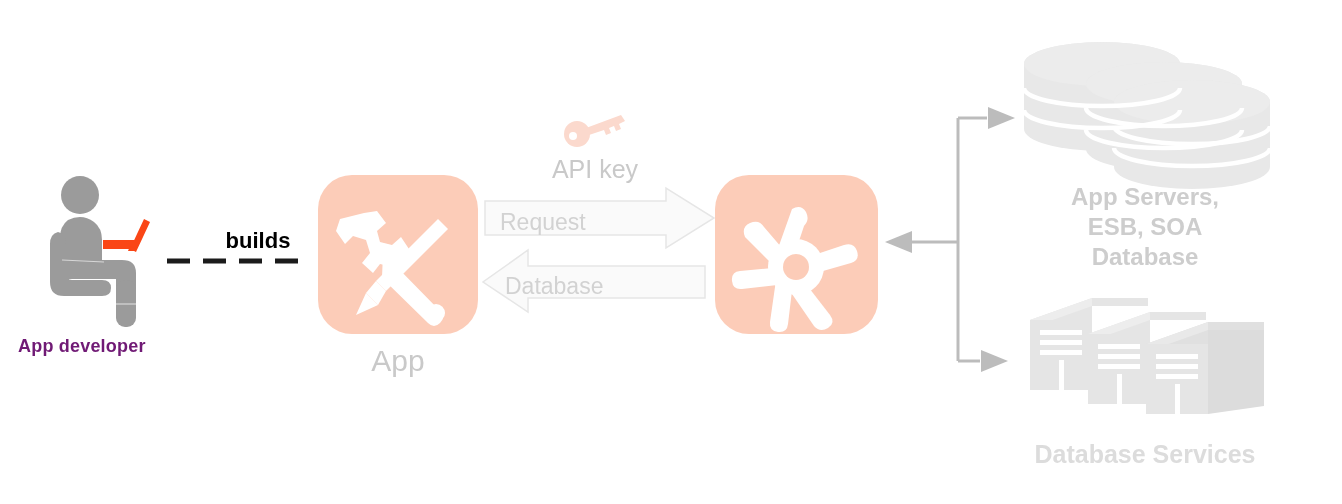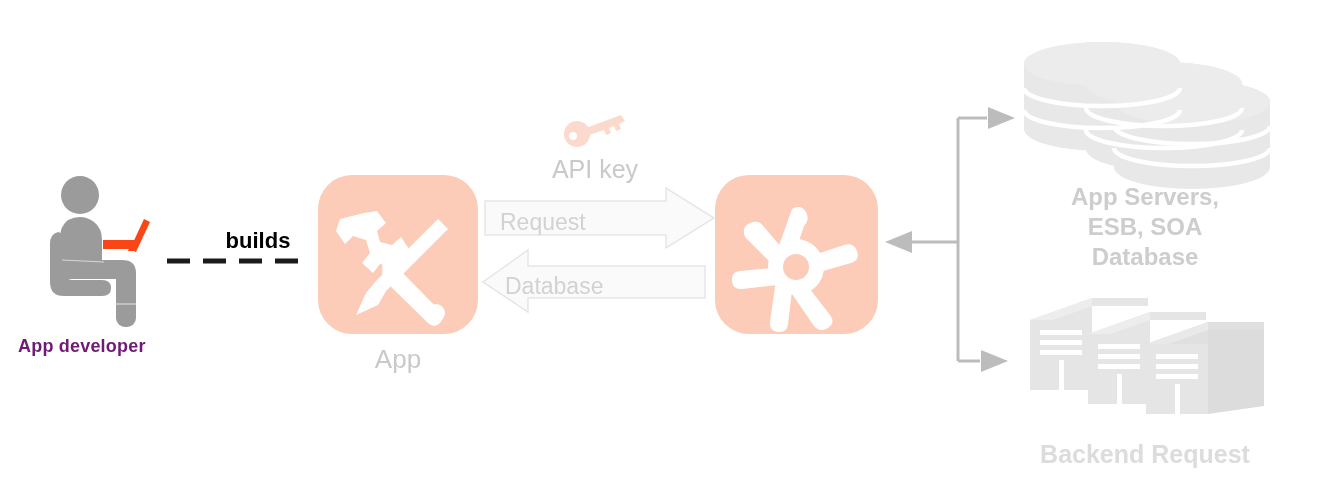--- a/index.html
+++ b/index.html
@@ -14,21 +14,21 @@
   .lbl-dev{
     left:18px;top:324px;width:240px;
     font-size:18px;font-weight:bold;color:#701a75;letter-spacing:.2px;
     white-space:nowrap;
   }
   .lbl-builds{
     left:203px;top:216px;width:110px;text-align:center;
     font-size:22px;font-weight:bold;color:#000000;
   }
   .lbl-soft{
-    font-size:26px;font-weight:bold;color:#c9c9c9;text-align:center;
+    font-size:30px;font-weight:bold;color:#c9c9c9;text-align:center;
   }
   .lbl-app{left:318px;top:332px;width:160px;font-weight:normal;}
   .lbl-api{left:715px;top:332px;width:163px;font-weight:normal;}
   .lbl-apikey{left:500px;top:143px;width:190px;font-weight:normal;font-size:25px;}
   .lbl-esb{
     left:1020px;top:170px;width:250px;line-height:30px;
     font-size:24px;font-weight:bold;color:#cdcdcd;text-align:center;
   }
   .lbl-backend{
     left:1010px;top:428px;width:270px;
@@ -244,15 +244,15 @@
         <g fill="#ffffff">
           <rect x="128" y="62" width="42" height="5"></rect>
           <rect x="128" y="72" width="42" height="5"></rect>
           <rect x="128" y="82" width="42" height="5"></rect>
           <rect x="147" y="92" width="5" height="30"></rect>
         </g>
       </g>
     </svg>
   </div>
 
-  <div class="abs lbl-backend">Backend Request</div>
+  <div class="abs lbl-backend">Database Services</div>
 
 </div>
 
 </body></html>

